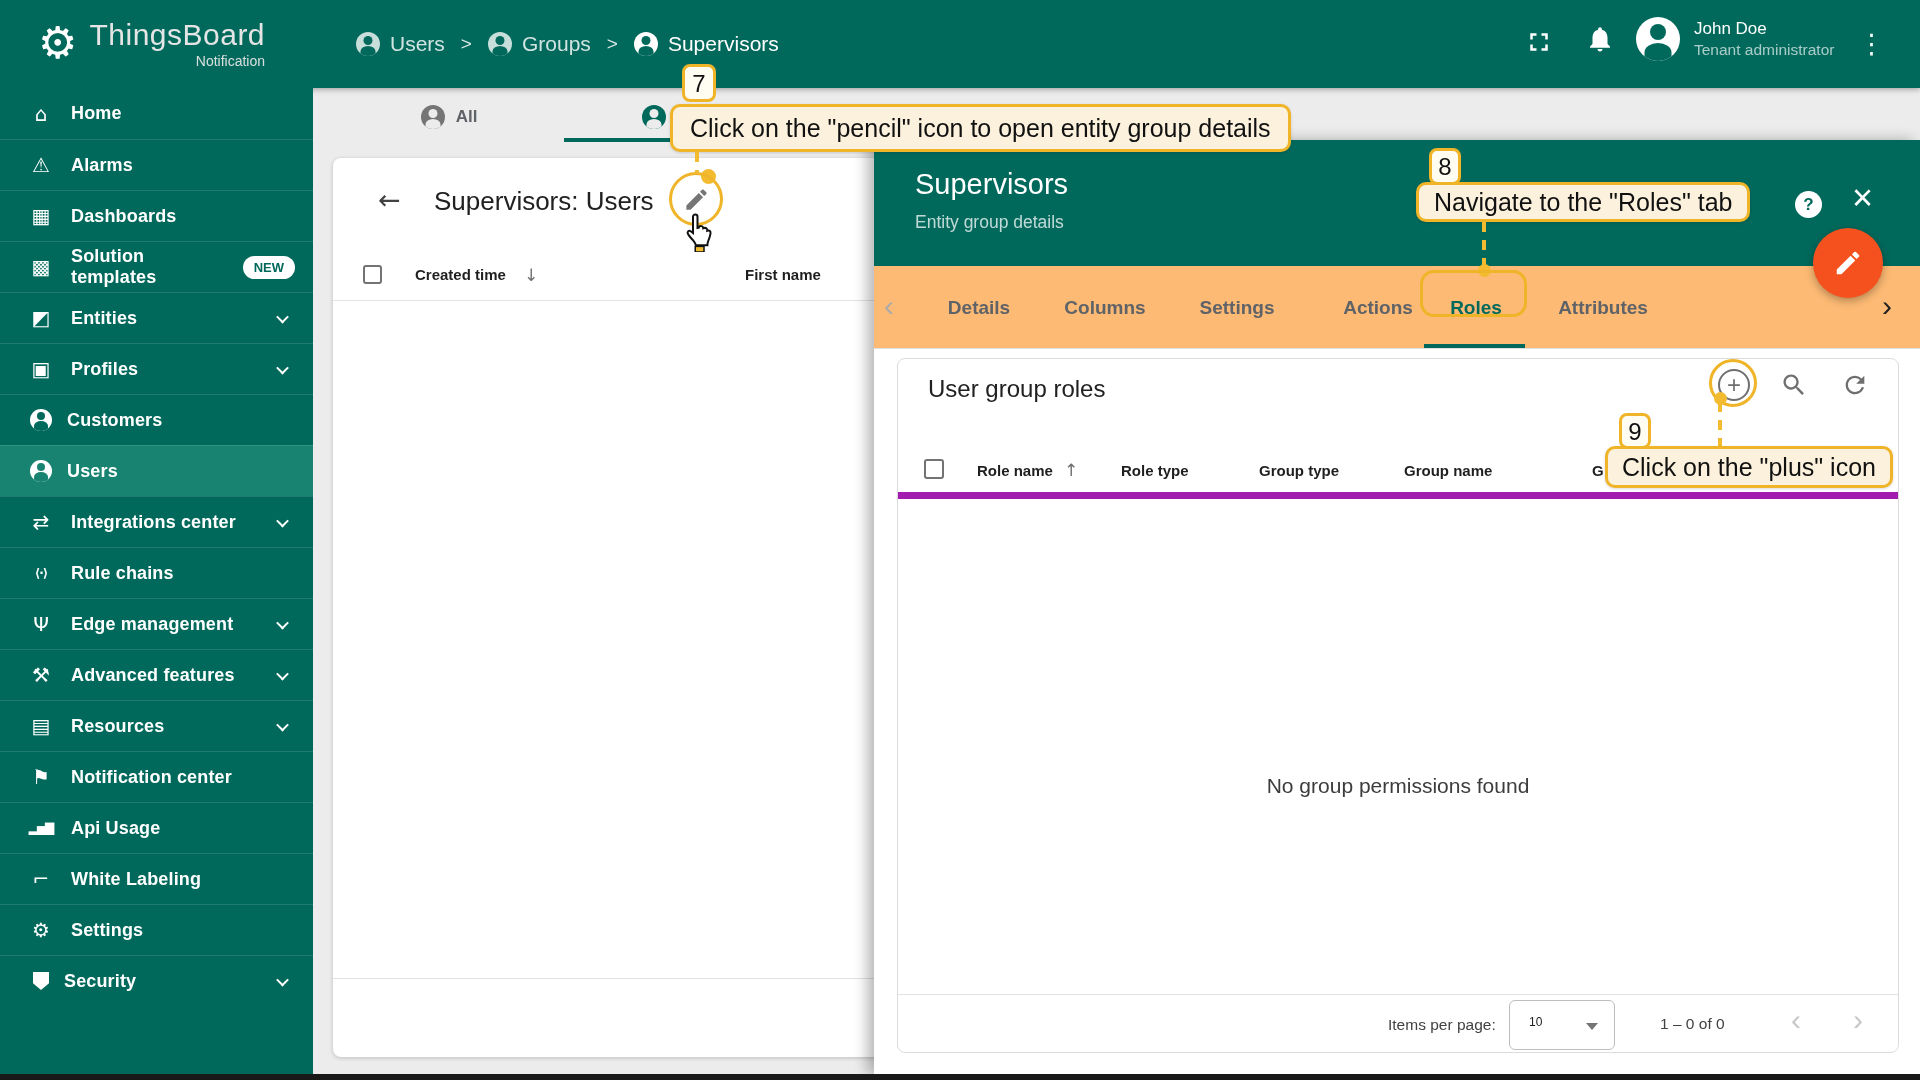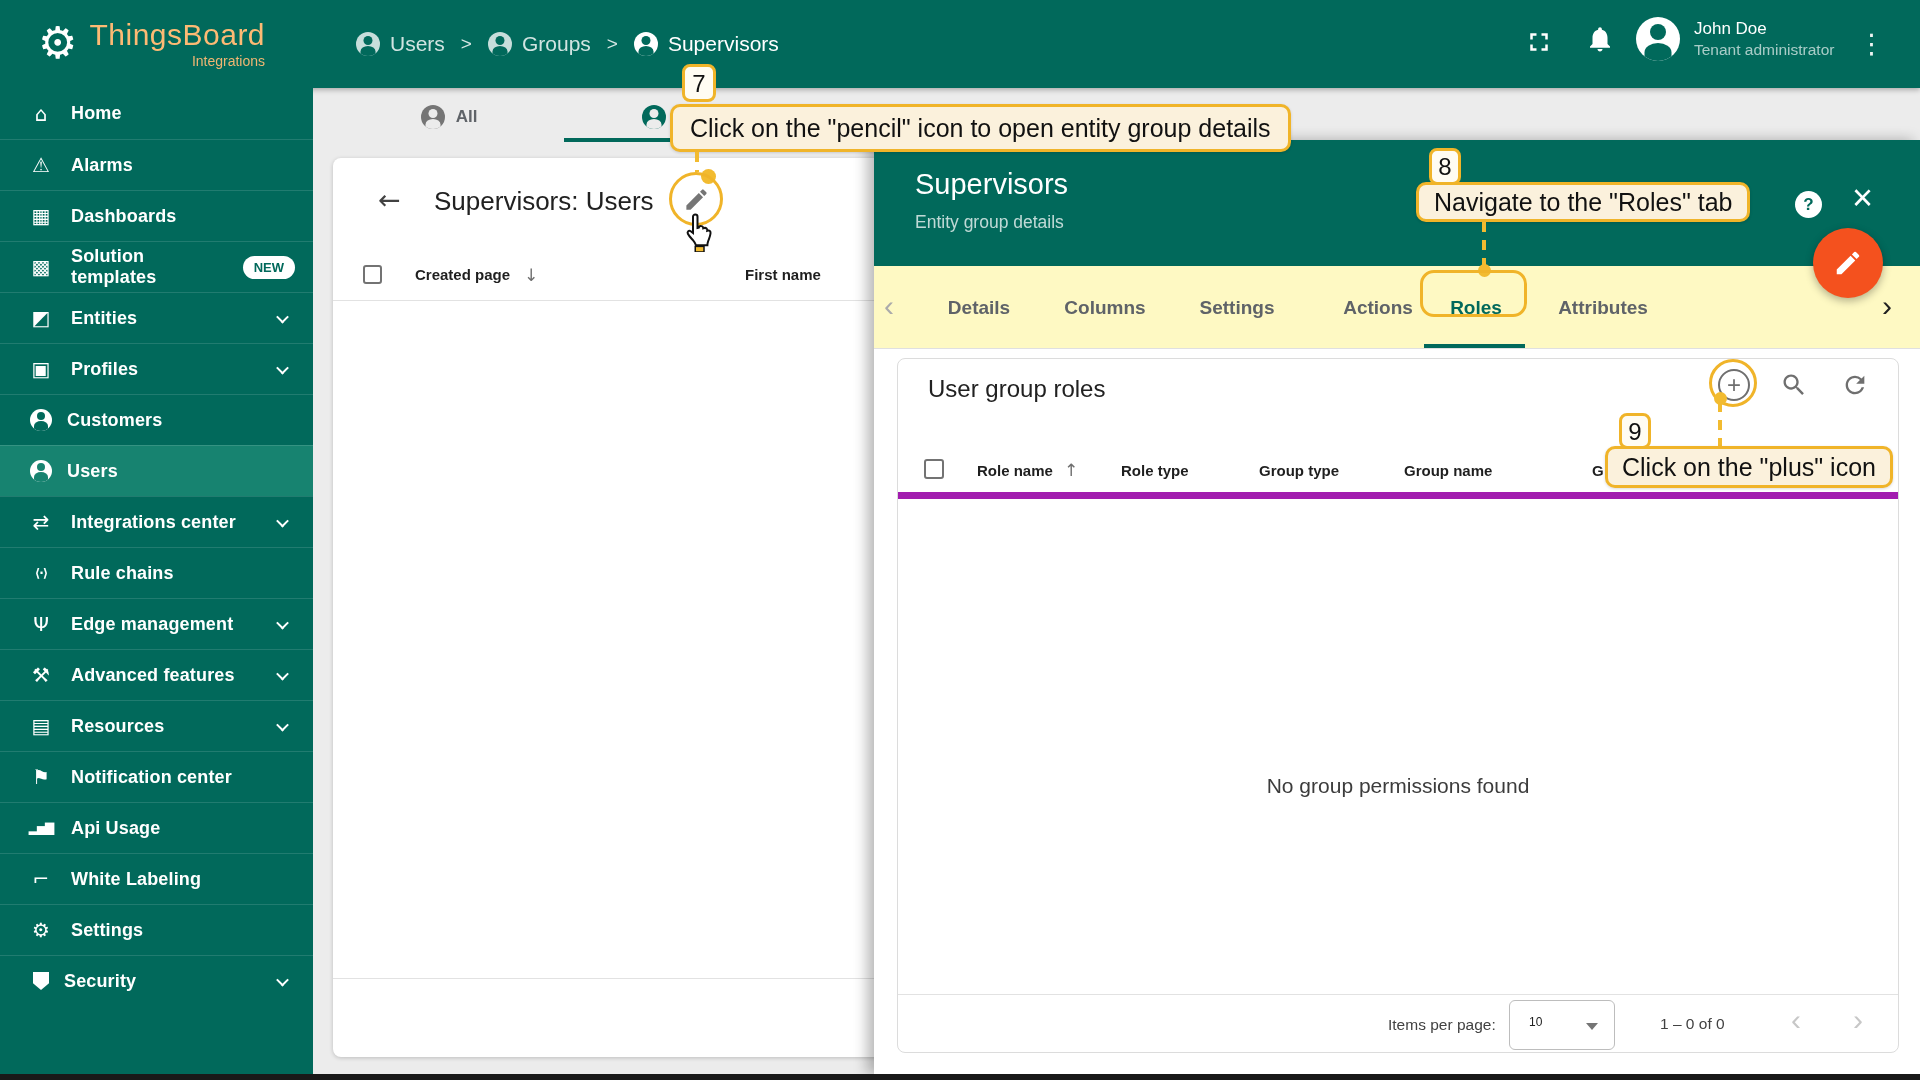--- a/index.html
+++ b/index.html
@@ -4,21 +4,21 @@
 <style>
   * { margin:0; padding:0; box-sizing:border-box; }
   html,body { width:1920px; height:1080px; overflow:hidden; }
   body { font-family:"Liberation Sans","DejaVu Sans",sans-serif; background:#ececec; position:relative; }
   #root { position:absolute; inset:0; width:1920px; height:1080px; background:#ececec; overflow:hidden; }
 
   
   .top-header { position:absolute; left:0; top:0; width:1920px; height:88px; background:#01695B; z-index:6; box-shadow:0 2px 5px rgba(0,0,0,.28); }
   .logo-wrap { position:absolute; left:38px; top:10px; display:flex; align-items:center; gap:12px; }
   .logo-gear { font-family:"DejaVu Sans",sans-serif; font-size:44px; color:#fff; line-height:66px; }
-  .logo-text { color:#fdba74; }
+  .logo-text { color:#e5e5e5; }
   .logo-title { font-size:30px; font-weight:400; letter-spacing:.5px; line-height:34px; }
   .logo-sub { font-size:14px; text-align:right; opacity:.95; margin-top:1px; }
   .breadcrumb { position:absolute; left:356px; top:0; height:88px; display:flex; align-items:center; gap:16px; }
   .crumb { display:flex; align-items:center; gap:10px; color:rgba(255,255,255,.82); font-size:21px; }
   .crumb.last { color:#fff; }
   .crumb-sep { color:rgba(255,255,255,.85); font-size:19px; }
   .hdr-user-name { position:absolute; left:1694px; top:19px; color:#fff; font-size:17px; }
   .hdr-user-role { position:absolute; left:1694px; top:41px; color:rgba(255,255,255,.66); font-size:15.5px; }
   .kebab { position:absolute; left:1858px; top:26px; color:#eef5f3; font-size:27px; letter-spacing:0; line-height:36px; cursor:default; font-family:"DejaVu Sans",sans-serif; }
   .hdr-svg { position:absolute; }
@@ -67,21 +67,21 @@
   .lt-divider { position:absolute; left:333px; top:300px; width:562px; height:1px; background:#e2e2e2; z-index:4; }
   .lt-divider2 { position:absolute; left:333px; top:978px; width:541px; height:1px; background:#e2e2e2; z-index:4; }
 
   
   .drawer { position:absolute; left:874px; top:140px; width:1046px; height:934px; background:#fff; border-radius:4px 0 0 0; box-shadow:-7px 0 14px rgba(0,0,0,.28); z-index:10; }
   .drawer-header { position:absolute; left:0; top:0; width:1046px; height:126px; background:#01695B; border-radius:4px 0 0 0; }
   .drawer-title { position:absolute; left:41px; top:28px; color:#fff; font-size:29px; }
   .drawer-sub { position:absolute; left:41px; top:72px; color:rgba(255,255,255,.75); font-size:17.5px; }
   .help-circ { position:absolute; left:921px; top:51px; width:27px; height:27px; border-radius:50%; background:#fff; color:#01695B; font-size:17px; font-weight:700; text-align:center; line-height:27px; cursor:pointer; }
   .close-x { position:absolute; left:978px; top:38px; color:#fff; font-size:36px; font-weight:400; cursor:pointer; line-height:40px; }
-  .drawer-tabs { position:absolute; left:0; top:126px; width:1046px; height:83px; border-bottom:1px solid #e0e0e0; background:#fef9c3; }
+  .drawer-tabs { position:absolute; left:0; top:126px; width:1046px; height:83px; border-bottom:1px solid #e0e0e0; background:#fdba74; }
   .d-tab { position:absolute; top:0; height:83px; line-height:83px; transform:translateX(-50%); font-size:19px; font-weight:700; color:#5f6368; cursor:pointer; white-space:nowrap; }
   .d-tab.active { color:#01695B; }
   .d-tabs-left { position:absolute; left:10px; top:126px; height:83px; line-height:80px; font-size:30px; color:#ababab; cursor:pointer; }
   .d-tabs-right { position:absolute; left:1008px; top:126px; height:83px; line-height:80px; font-size:30px; color:#212121; cursor:pointer; }
   .roles-underline { position:absolute; left:1424px; top:344px; width:101px; height:4px; background:#01695B; z-index:12; }
   .fab { position:absolute; left:1813px; top:228px; width:70px; height:70px; border-radius:50%; background:#F4511E; z-index:13; box-shadow:0 3px 8px rgba(0,0,0,.3); display:flex; align-items:center; justify-content:center; cursor:pointer; }
 
   
   .roles-card { position:absolute; left:897px; top:358px; width:1002px; height:695px; background:#fff; border:1px solid #dcdcdc; border-radius:8px; z-index:11; }
   .rc-title { position:absolute; left:30px; top:16px; font-size:24px; color:#212121; }
@@ -133,21 +133,21 @@
 </head>
 <body>
 
 <div id="root">
 
   <div class="top-header">
     <div class="logo-wrap">
       <span class="logo-gear">⚙</span>
       <span class="logo-text">
         <div class="logo-title">ThingsBoard</div>
-        <div class="logo-sub">Integrations</div>
+        <div class="logo-sub">Notification</div>
       </span>
     </div>
     <div class="breadcrumb" id="breadcrumb">
         <span class="crumb">
           <span class="person"></span>
           <span>Users</span>
         </span>
         <span class="crumb-sep">&gt;</span>
         <span class="crumb">
           <span class="person"></span>
@@ -264,21 +264,21 @@
   </div>
   <div class="tab-underline"></div>
 
   <div class="left-card"></div>
   <div class="back-arrow">←</div>
   <div class="left-title">Supervisors: Users</div>
   <svg class="pencil-grey" width="27" height="27" viewBox="0 0 24 24">
       <path fill="#757575" d="M3 17.25V21h3.75L17.81 9.94l-3.75-3.75L3 17.25zM20.71 7.04c.39-.39.39-1.02 0-1.41l-2.34-2.34a.996.996 0 0 0-1.41 0l-1.83 1.83 3.75 3.75 1.83-1.83z"></path>
     </svg>
   <div class="lt-check"></div>
-  <div class="lt-col1">Created page</div>
+  <div class="lt-col1">Created time</div>
   <div class="lt-sort1">↓</div>
   <div class="lt-col2">First name</div>
   <div class="lt-divider"></div>
   <div class="lt-divider2"></div>
 
   <div class="drawer">
     <div class="drawer-header">
       <div class="drawer-title">Supervisors</div>
       <div class="drawer-sub">Entity group details</div>
       <div class="help-circ">?</div>

